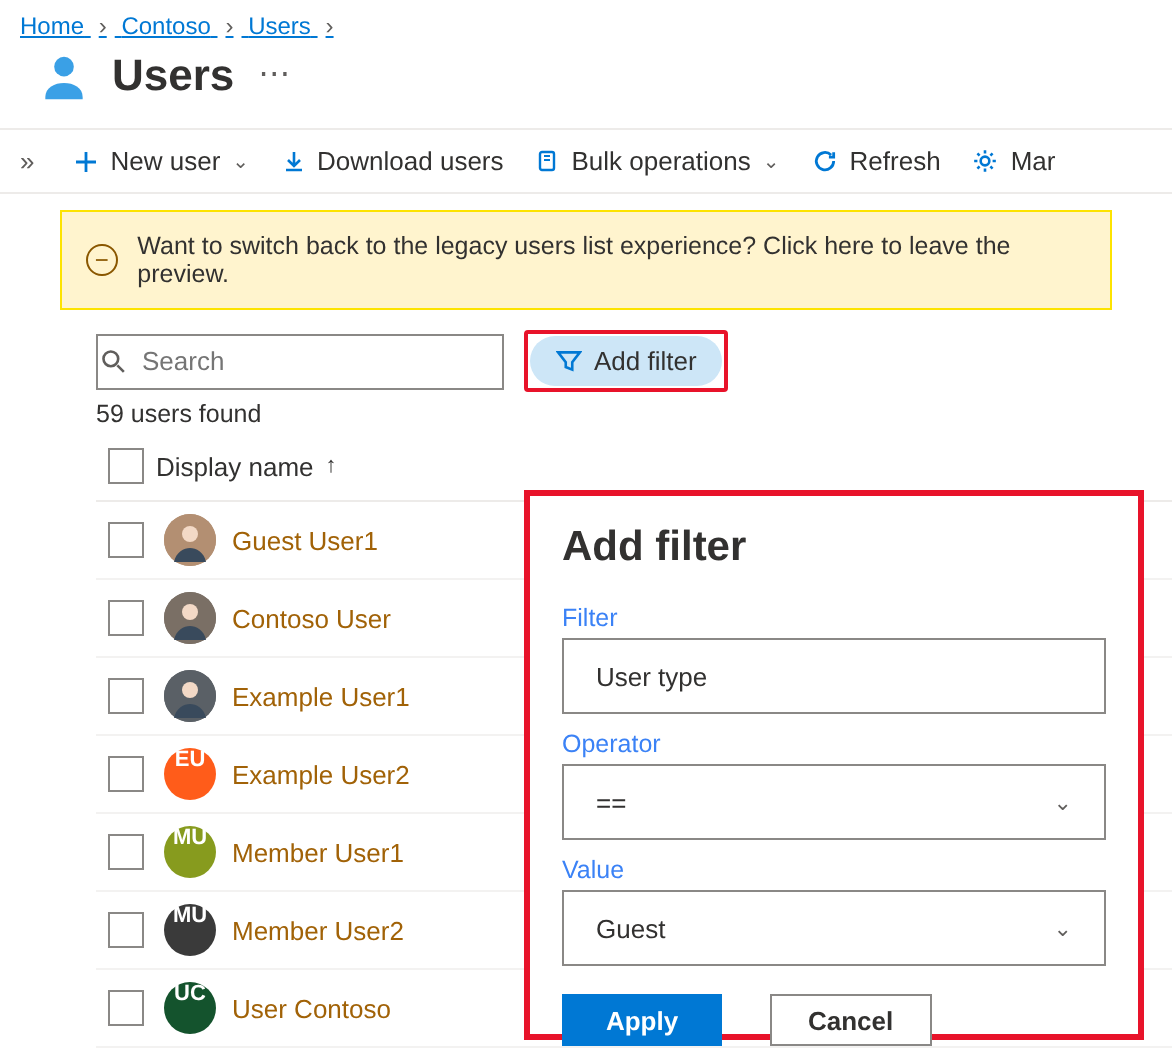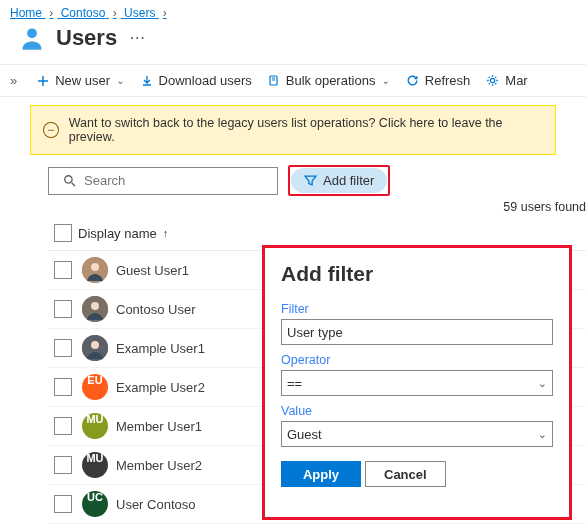--- a/index.html
+++ b/index.html
@@ -13,43 +13,43 @@
 .ellipsis{margin-left:12px;color:#605e5c;font-size:16px;line-height:1;}
 .toolbar{display:flex;align-items:center;border-top:1px solid #edebe9;border-bottom:1px solid #edebe9;padding:8px 6px;gap:16px;}
 .expand{color:#605e5c;font-size:13px;padding:0 4px;}
 .tbtn{display:flex;align-items:center;gap:6px;color:#323130;font-size:13px;}
 .tbtn .lbl{white-space:nowrap;}
 .tbtn .ic{color:#0078d4;display:inline-flex;}
 .chev{font-size:10px;color:#605e5c;}
 .banner{margin:8px 30px 10px 30px;background:#fff4ce;border:1px solid #fde300;padding:10px 12px;display:flex;align-items:center;gap:10px;font-size:12.5px;color:#323130;}
 .banner .dash-circle{width:14px;height:14px;border:1.5px solid #8a5700;border-radius:50%;display:inline-flex;align-items:center;justify-content:center;color:#8a5700;font-size:12px;line-height:1;}
 .search-row{margin:6px 30px 4px 48px;display:flex;align-items:center;gap:10px;}
-.search-box{flex:0 0 200px;display:flex;align-items:center;border:1px solid #8a8886;height:26px;padding:0 14px;gap:6px;}
+.search-box{flex:0 0 200px;display:flex;align-items:center;border:1px solid #8a8886;height:26px;padding:0 1px;gap:6px;}
 .search-box input{border:none;outline:none;font-size:13px;flex:1;color:#605e5c;}
 .search-box .sicon{color:#605e5c;display:inline-flex;}
 .add-filter-btn{display:flex;align-items:center;gap:6px;background:#cde6f7;border:1px solid transparent;border-radius:14px;padding:4px 12px;color:#323130;font-size:13px;}
 .add-filter-btn .ic{color:#0078d4;display:inline-flex;}
 .add-filter-wrap{border:2px solid #e8132a;padding:1px;border-radius:2px;}
-.count{margin:4px 0 2px 48px;font-size:12.5px;color:#323130;text-align:right;}
+.count{margin:4px 0 2px 48px;font-size:12.5px;color:#323130;}
 .table{margin-left:48px;}
 .thead{display:flex;align-items:center;height:34px;border-bottom:1px solid #edebe9;}
 .trow{display:flex;align-items:center;height:38px;border-bottom:1px solid #f3f2f1;}
 .ckcell{width:30px;display:flex;justify-content:center;}
 .ck{width:16px;height:16px;border:1px solid #8a8886;background:#fff;}
 .col-name{display:flex;align-items:center;gap:6px;font-size:13px;}
 .thead .col-name{color:#323130;font-weight:400;}
 .sort{font-size:11px;}
 .avatar{width:26px;height:26px;border-radius:50%;margin:0 8px 0 4px;display:inline-flex;align-items:flex-start;justify-content:center;color:#fff;font-size:11px;font-weight:600;}
-.uname{color:#404040;font-size:13px;}
+.uname{color:#a16207;font-size:13px;}
 .panel{position:absolute;left:262px;top:245px;width:310px;height:275px;border:3px solid #e8132a;background:#fff;box-sizing:border-box;padding:14px 16px;}
 .panel h2{margin:0 0 16px 0;font-size:21px;font-weight:600;}
 .fld-label{font-size:12.5px;margin:8px 0 3px 0;color:#3b82f6;}
-.fld-input,.fld-select{width:100%;box-sizing:border-box;height:26px;border:1px solid #8a8886;padding:0 5px;font-size:13px;background:#fff;display:flex;align-items:center;justify-content:space-between;}
+.fld-input,.fld-select{width:100%;box-sizing:border-box;height:38px;border:1px solid #8a8886;padding:0 16px;font-size:13px;background:#fff;display:flex;align-items:center;justify-content:space-between;}
 .fld-select .sch{color:#605e5c;font-size:11px;}
-.panel-btns{display:flex;gap:4px;margin-top:14px;}
+.panel-btns{display:flex;gap:24px;margin-top:14px;}
 .btn{height:26px;padding:0 18px;font-size:13px;display:inline-flex;align-items:center;justify-content:center;border:1px solid #8a8886;background:#fff;min-width:80px;box-sizing:border-box;font-weight:bold;}
 .btn.primary{background:#0078d4;border-color:#0078d4;color:#fff;font-weight:600;}
 svg{display:block;}
 </style>
 </head>
 <body>
 
 <div class="breadcrumbs">
   <a>Home</a>
   <span class="sep">›</span>
@@ -113,21 +113,21 @@
           <circle cx="6" cy="6" r="2" fill="none" stroke="#0078d4" stroke-width="1.2"></circle>
           <path d="M6 1v1.5M6 9.5V11M1 6h1.5M9.5 6H11M2.5 2.5l1 1M8.5 8.5l1 1M9.5 2.5l-1 1M3.5 8.5l-1 1" stroke="#0078d4" stroke-width="1.2"></path>
         </svg>
       </span>
     <span class="lbl">Mar</span>
   </span>
 </div>
 
 <div class="banner">
   <span class="dash-circle">−</span>
-  <span>Want to switch back to the legacy users list operations? Click here to leave the preview.</span>
+  <span>Want to switch back to the legacy users list experience? Click here to leave the preview.</span>
 </div>
 
 <div class="search-row">
   <div class="search-box">
     <span class="sicon">
         <svg width="13" height="13" viewBox="0 0 12 12">
           <circle cx="5" cy="5" r="3.4" fill="none" stroke="#605e5c" stroke-width="1.2"></circle>
           <path d="M8 8l3 3" stroke="#605e5c" stroke-width="1.2"></path>
         </svg>
       </span>

